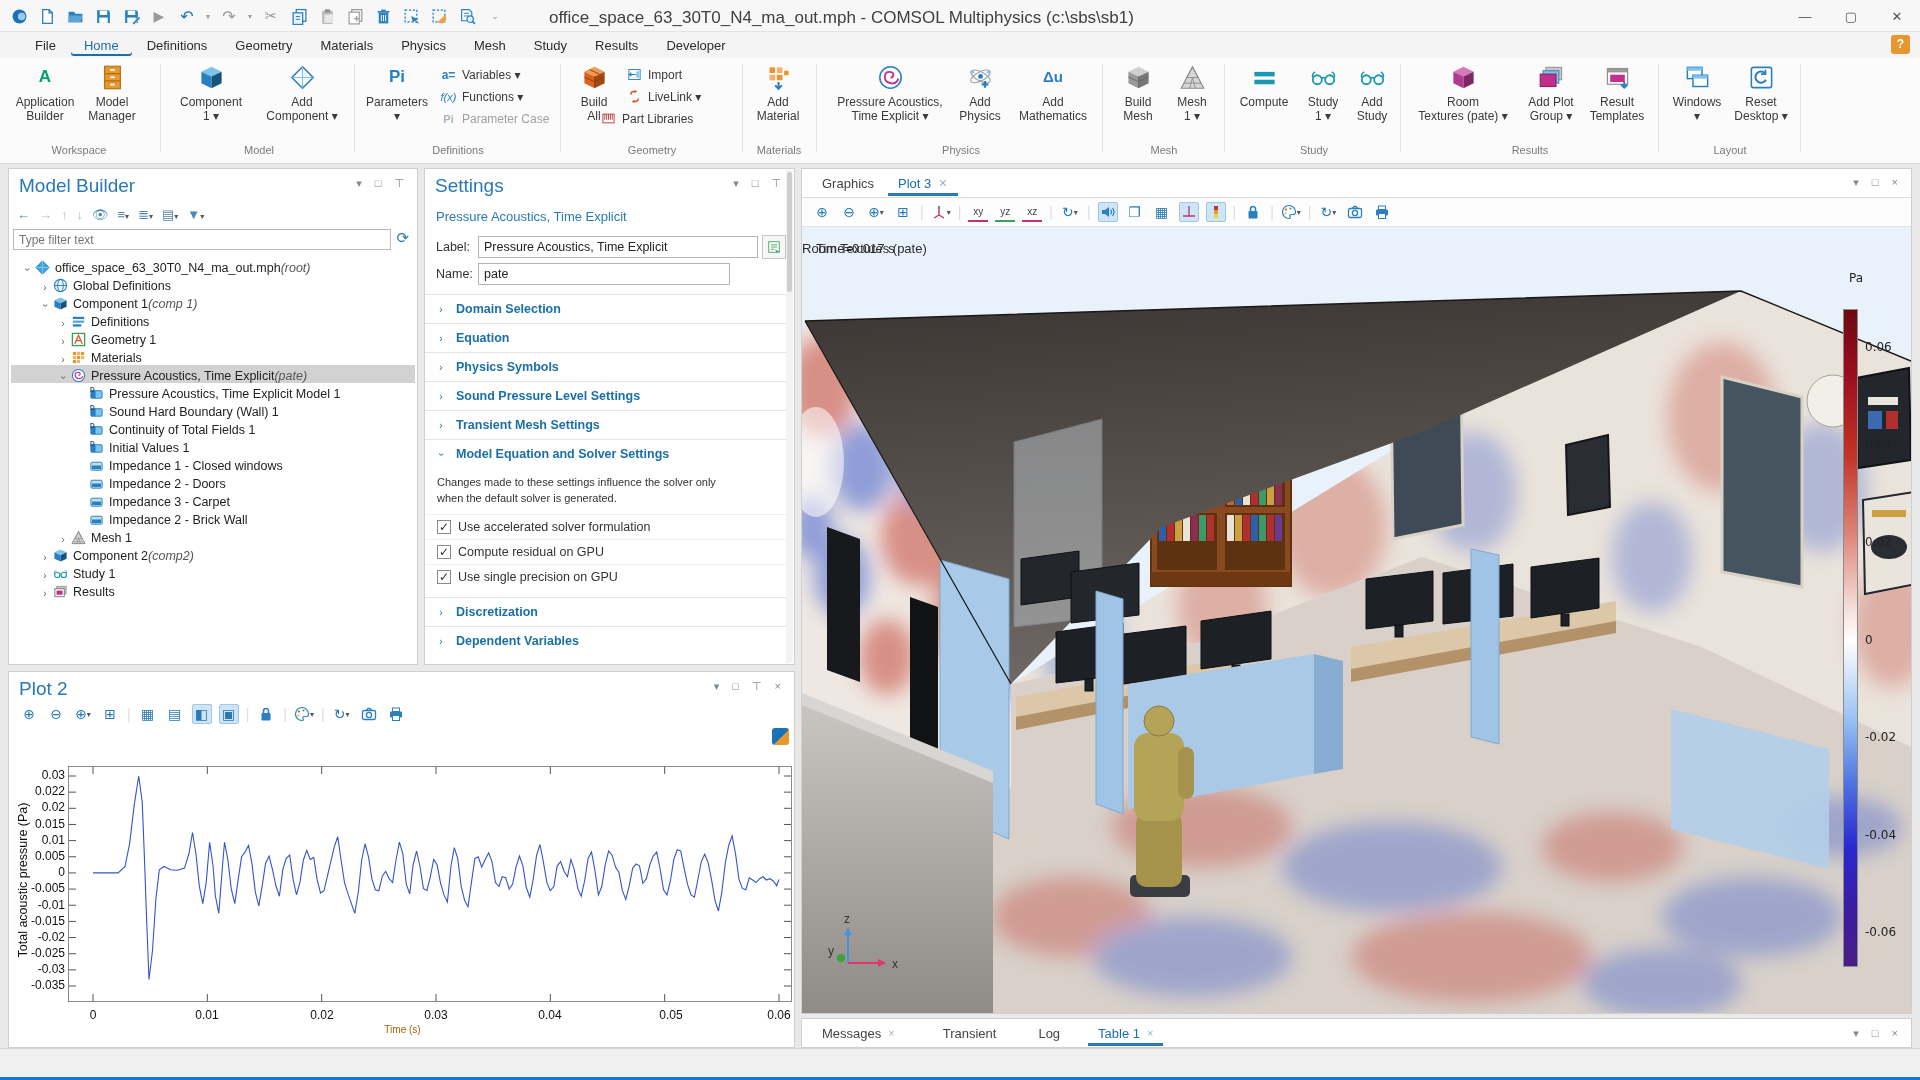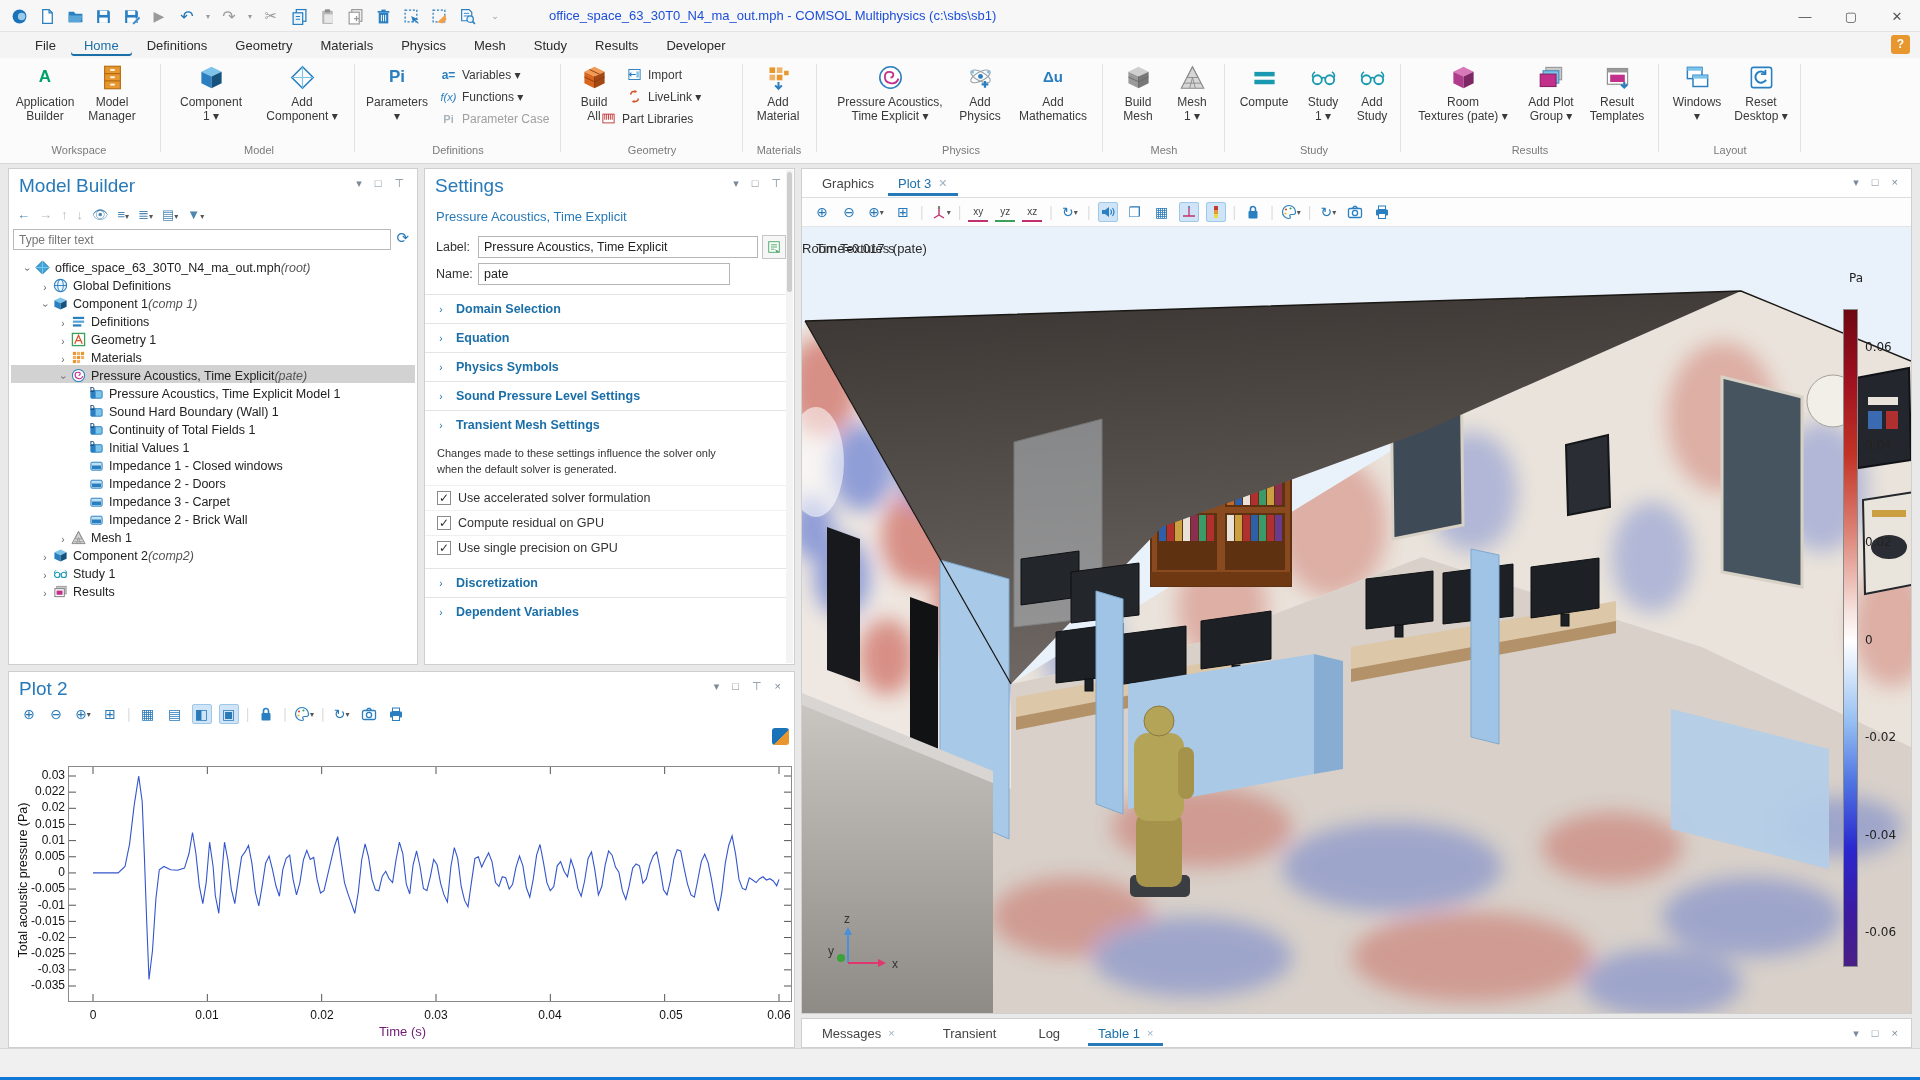--- a/index.html
+++ b/index.html
@@ -6,21 +6,21 @@
 html,body{width:1920px;height:1080px;overflow:hidden}
 body{font-family:"Liberation Sans","DejaVu Sans",sans-serif;font-size:13px;color:#333;background:#e9e9e9}
 .ab{position:absolute}
 #app{position:relative;width:1920px;height:1080px;background:#e9e9e9}
 
 #titlebar{left:0;top:0;width:1920px;height:32px;background:#f7f7f7;border-bottom:1px solid #e3e3e3}
 .qat{display:flex;align-items:center;gap:6px;position:absolute;left:8px;top:4px;height:24px}
 .qic{width:22px;height:22px;display:flex;align-items:center;justify-content:center;color:#1a72b8;font-size:14px}
 .qic.gray{color:#9a9a9a}
 .qic svg{width:17px;height:17px}
-.title-text{position:absolute;left:549px;top:8px;font-size:13px;color:#1d4ed8;white-space:nowrap}
+.title-text{position:absolute;left:549px;top:8px;font-size:17px;color:#404040;white-space:nowrap}
 .winbtn{position:absolute;top:0;width:46px;height:32px;display:flex;align-items:center;justify-content:center;color:#555;font-size:13px}
 
 #menubar{left:0;top:32px;width:1920px;height:26px;background:#f4f4f4;display:flex;align-items:center;padding-left:22px;gap:2px}
 .menu-item{padding:3px 13px;font-size:13px;color:#2b2b2b;border-radius:3px}
 .menu-item.active{color:#1b6fa8;box-shadow:inset 0 -2px 0 #1b6fa8}
 .help-btn{position:absolute;right:10px;top:35px;width:19px;height:19px;background:#e8962e;color:#fff;font-weight:bold;text-align:center;line-height:19px;border-radius:3px;font-size:12px}
 
 #ribbon{left:0;top:58px;width:1920px;height:106px;background:#fbfbfb;border-bottom:1px solid #d9d9d9}
 .rgroup-sep{position:absolute;top:6px;width:1px;height:88px;background:#e2e2e2}
 .ritem{position:absolute;top:4px;display:flex;flex-direction:column;align-items:center;text-align:center;font-size:12px;line-height:14px;color:#3a3a3a;white-space:pre-line}
@@ -738,20 +738,24 @@
           <span class="st">Physics Symbols</span>
         </div>
       <div class="sec">
           <span class="chev">›</span>
           <span class="st">Sound Pressure Level Settings</span>
         </div>
       <div class="sec">
           <span class="chev">›</span>
           <span class="st">Transient Mesh Settings</span>
         </div>
+      <div class="sec">
+          <span class="chev open">›</span>
+          <span class="st">Model Equation and Solver Settings</span>
+        </div>
       <div class="note" style="width:330px">Changes made to these settings influence the solver only when the default solver is generated.</div>
       <div class="cbrow">
           <span class="cbx">✓</span>
           <span>Use accelerated solver formulation</span>
         </div>
       <div class="cbrow">
           <span class="cbx">✓</span>
           <span>Compute residual on GPU</span>
         </div>
       <div class="cbrow">
@@ -878,21 +882,21 @@
     <span class="ytl" style="left:12px;top:290px">-0.03</span>
     <span class="ytl" style="left:12px;top:306px">-0.035</span>
 
     <span class="xtl" style="left:62px;top:336px">0</span>
     <span class="xtl" style="left:176px;top:336px">0.01</span>
     <span class="xtl" style="left:291px;top:336px">0.02</span>
     <span class="xtl" style="left:405px;top:336px">0.03</span>
     <span class="xtl" style="left:519px;top:336px">0.04</span>
     <span class="xtl" style="left:640px;top:336px">0.05</span>
     <span class="xtl" style="left:748px;top:336px">0.06</span>
-    <div class="ab" style="left:0;top:352px;width:787px;text-align:center;font-size:13px;color:#701a75">Time (s)</div>
+    <div class="ab" style="left:0;top:352px;width:787px;text-align:center;font-size:10px;color:#a16207">Time (s)</div>
   </div>
 
   <div class="panel" style="left:801px;top:168px;width:1111px;height:846px">
     <div class="gtabs">
       <span class="gtab">
           <span>Graphics</span>
         </span>
       <span class="gtab active">
           <span>Plot 3</span>
           <span class="x">✕</span>

